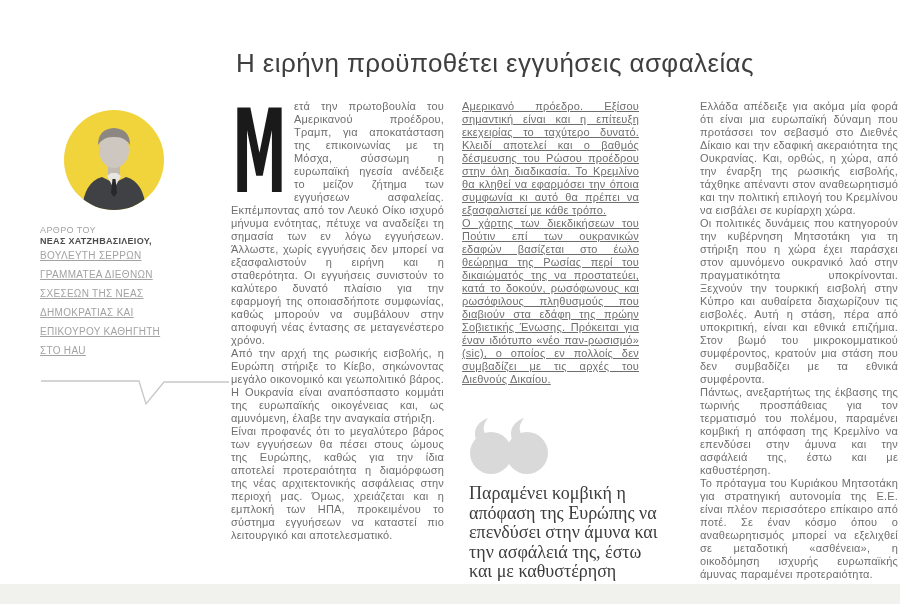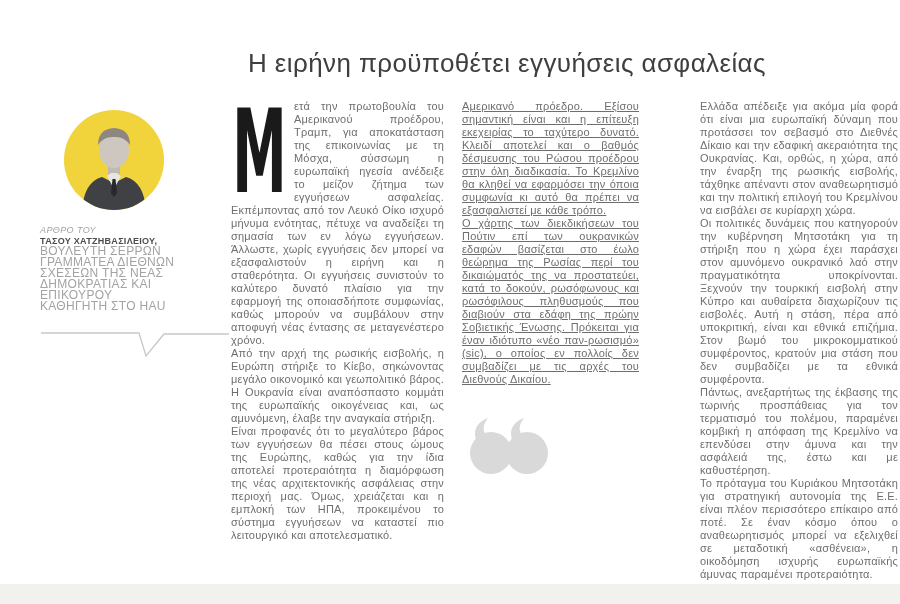--- a/index.html
+++ b/index.html
@@ -1,27 +1,27 @@
 <!DOCTYPE html>
 <html><head>
 <meta charset="utf-8">
 <style>
   html,body{margin:0;padding:0;background:#ffffff;}
   .page{position:relative;width:900px;height:604px;background:#ffffff;overflow:hidden;
         font-family:"Liberation Sans",sans-serif;}
 
-  .title{position:absolute;left:248px;top:48px;margin:0;font-size:26px;font-weight:400;
+  .title{position:absolute;left:236px;top:48px;margin:0;font-size:26px;font-weight:400;
          color:#3f3f3f;letter-spacing:0.4px;white-space:nowrap;}
 
   
   .author{position:absolute;left:40px;top:100px;width:168px;}
   .avatar{width:100px;height:100px;margin:10px 0 0 24px;}
-  .kicker{margin-top:15px;font-size:9px;letter-spacing:0.4px;color:#a3a3a3;line-height:10.6px;font-style:italic;}
+  .kicker{margin-top:15px;font-size:9px;letter-spacing:0.4px;color:#a3a3a3;line-height:10.6px;}
   .name{font-size:9px;font-weight:700;color:#4c4c4c;line-height:10.6px;letter-spacing:0.3px;}
-  .titles{font-size:12px;color:#a3a3a3;line-height:11px;letter-spacing:0.3px;width:142px;}
+  .titles{font-size:10px;color:#a3a3a3;line-height:19px;letter-spacing:0.3px;width:142px;text-decoration:underline;}
   .tail{display:block;margin-top:14px;}
 
   
   .col{position:absolute;top:100px;font-size:11px;line-height:13px;color:#6e6e6e;
        text-align:justify;letter-spacing:0.2px;}
   .col p{margin:0;}
   .col1{left:231px;width:213px;}
   .col2{left:462px;width:177px;text-decoration:underline;}
   .col3{left:700px;width:198px;}
   .dropcap{float:left;width:57px;height:92px;margin:2px 6px 0 0;}
@@ -54,21 +54,21 @@
           <rect x="44" y="52" width="12" height="16" fill="#c0bab2"></rect>
           <ellipse cx="50" cy="40" rx="15" ry="18" fill="#cdc7bf"></ellipse>
           <path d="M34,35 Q34,19 50,18 Q66,19 66,35 Q60,26 50,27 Q40,26 34,35 Z" fill="#8d8781"></path>
           <path d="M18,100 Q20,72 38,67 L50,73 L62,67 Q80,72 82,100 Z" fill="#3f4144"></path>
           <path d="M43,66 L50,79 L57,66 L53,63 L47,63 Z" fill="#e8e6e2"></path>
           <path d="M48.5,69 L51.5,69 L53,83 L50,87 L47,83 Z" fill="#26282b"></path>
         </g>
       </svg>
     </div>
     <div class="kicker">ΑΡΘΡΟ ΤΟΥ</div>
-    <div class="name">ΤΑΣΟΥ ΧΑΤΖΗΒΑΣΙΛΕΙΟΥ,</div>
+    <div class="name">ΝΕΑΣ ΧΑΤΖΗΒΑΣΙΛΕΙΟΥ,</div>
     <div class="titles">ΒΟΥΛΕΥΤΗ ΣΕΡΡΩΝ ΓΡΑΜΜΑΤΕΑ ΔΙΕΘΝΩΝ ΣΧΕΣΕΩΝ ΤΗΣ ΝΕΑΣ ΔΗΜΟΚΡΑΤΙΑΣ ΚΑΙ ΕΠΙΚΟΥΡΟΥ ΚΑΘΗΓΗΤΗ ΣΤΟ HAU</div>
     <svg class="tail" width="190" height="34" viewBox="0 0 190 34">
       <polyline points="1,7 99,7 106,30 124,8 189,8" fill="none" stroke="#c7c7c7" stroke-width="1.3"></polyline>
     </svg>
   </aside>
 
   <section class="col col1">
     <p>
       <svg class="dropcap" viewBox="0 0 100 76" preserveAspectRatio="none">
         <text x="50" y="74" text-anchor="middle" font-family="DejaVu Sans" font-weight="bold" font-size="96" fill="#1a1a1a">Μ</text>
@@ -92,17 +92,18 @@
 
   <div class="pullquote">
     <svg class="pq-icon" width="80" height="58" viewBox="0 0 80 58">
       <g fill="#D9D9D9">
         <circle cx="22" cy="36" r="21"></circle>
         <path d="M8,24 C3,14 8,5 19,1 C12,10 14,17 21,21 Z"></path>
         <circle cx="58" cy="36" r="21"></circle>
         <path d="M44,24 C39,14 44,5 55,1 C48,10 50,17 57,21 Z"></path>
       </g>
     </svg>
+    <div class="pq-text">Παραμένει κομβική η απόφαση της Ευρώπης να επενδύσει στην άμυνα και την ασφάλειά της, έστω και με καθυστέρηση</div>
   </div>
 
   <div class="bottom-edge"></div>
 
 </div>
 
 </body></html>

